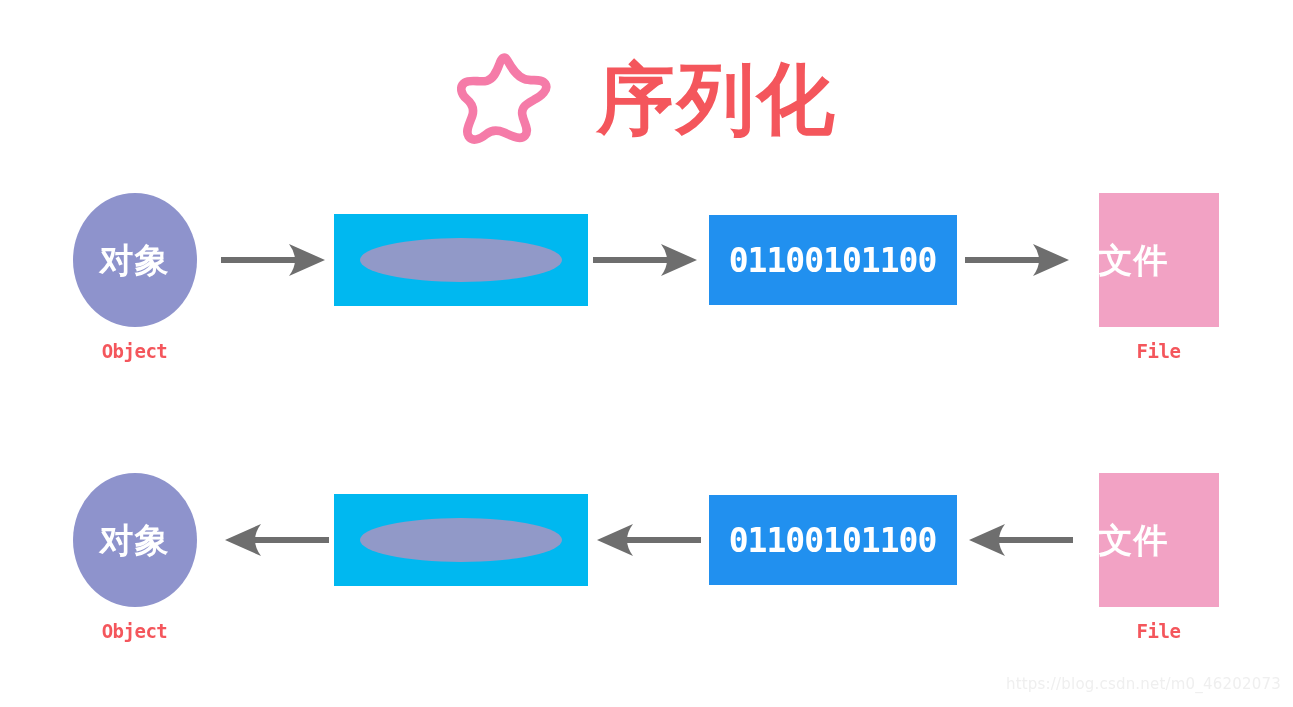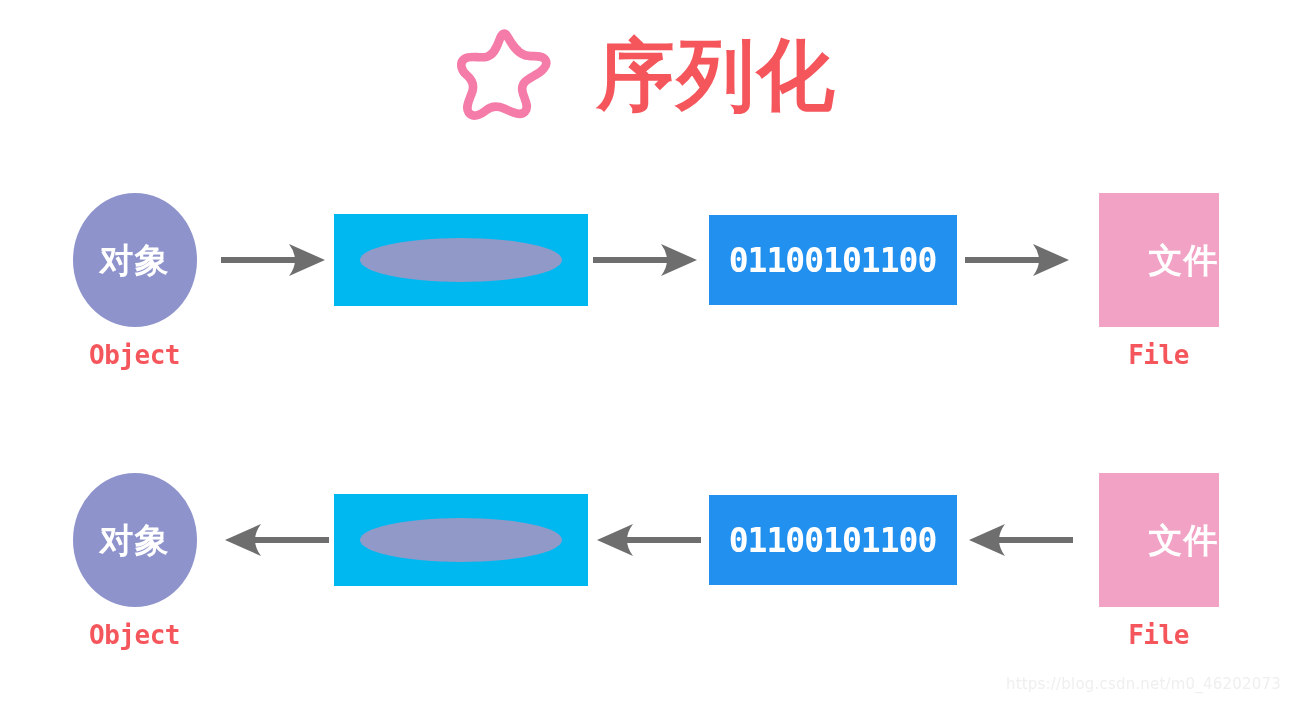--- a/index.html
+++ b/index.html
@@ -15,21 +15,21 @@
     width: 1293px;
     height: 707px;
     background: #ffffff;
     overflow: hidden;
   }
 
   
   .title-row {
     position: absolute;
     left: 0;
-    top: 20px;
+    top: 44px;
     width: 1293px;
     height: 110px;
     display: flex;
     align-items: center;
     justify-content: center;
     gap: 44px;
   }
   .star-doodle {
     width: 96px;
     height: 92px;
@@ -69,21 +69,21 @@
   .shape-slot {
     height: 140px;
     display: flex;
     align-items: center;
     justify-content: center;
   }
 
   .node-caption {
     margin-top: 12px;
     font-family: "DejaVu Sans Mono", "Liberation Mono", monospace;
-    font-size: 26px;
+    font-size: 19px;
     font-weight: bold;
     color: #f4565c;
     letter-spacing: -0.5px;
     white-space: nowrap;
     line-height: 1;
   }
 
   
   .obj-ellipse {
     width: 124px;
@@ -138,21 +138,21 @@
     white-space: nowrap;
   }
 
   
   .file-box {
     width: 120px;
     height: 134px;
     background: #f2a2c4;
     display: flex;
     align-items: center;
-    justify-content: flex-end;
+    justify-content: flex-start;
   }
 
   
   .arrow-slot {
     width: 118px;
     height: 140px;
     display: flex;
     align-items: center;
     justify-content: center;
   }

